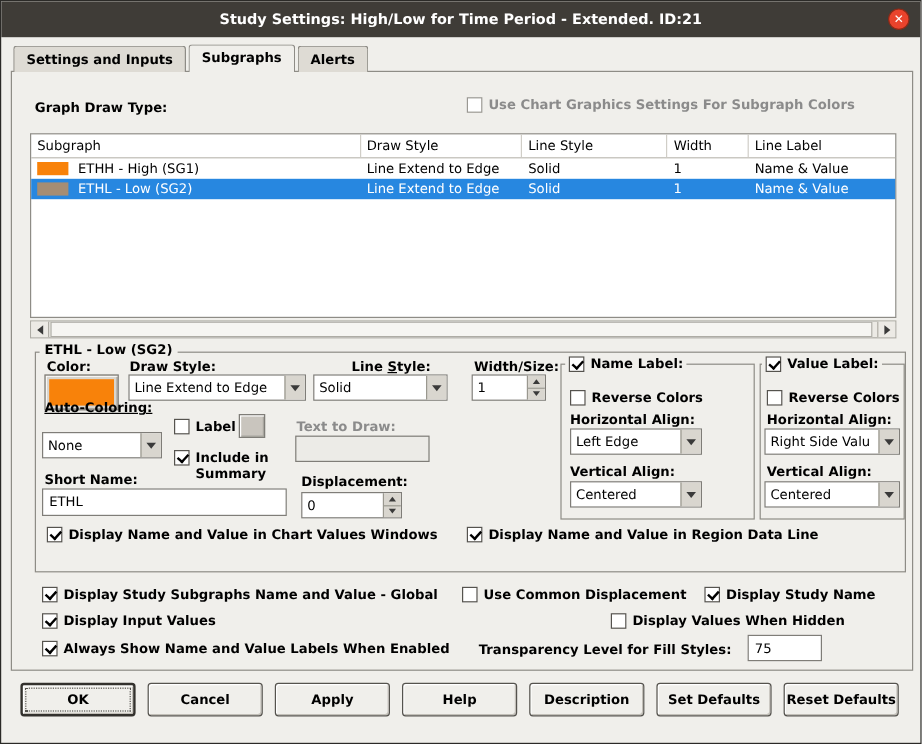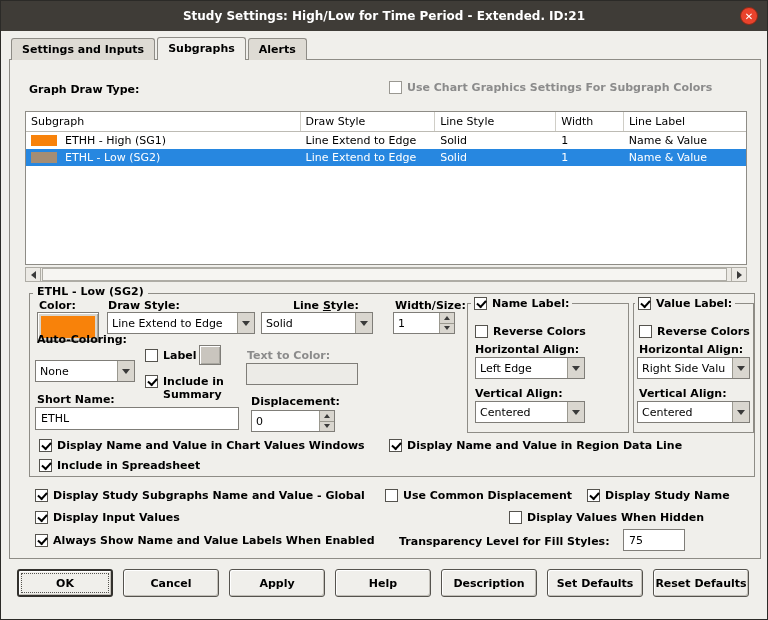--- a/index.html
+++ b/index.html
@@ -219,37 +219,37 @@
       </span>
   </div>
   <div class="lbl" style="left:638px;top:386px;">Vertical Align:</div>
   <div class="combo" style="left:636px;top:400px;width:113px;">
     <span class="val">Centered</span>
     <span class="arrow-btn">
         <span class="tri-down"></span>
       </span>
   </div>
 
-  <div class="lbl" style="left:36px;top:332px;">Auto-Coloring:</div>
+  <div class="lbl" style="left:36px;top:332px;text-decoration:underline;">Auto-Coloring:</div>
   <div class="combo" style="left:34px;top:359px;width:100px;">
     <span class="val">None</span>
     <span class="arrow-btn">
         <span class="tri-down"></span>
       </span>
   </div>
   <label class="cb" style="left:144px;top:348px;">
     <span class="box"></span>
     <span>Label</span>
   </label>
   <div class="minibtn" style="left: 198px; top: 344px; background-color: rgb(201, 197, 190);"></div>
   <label class="cb wrap checked" style="left:144px;top:374px;">
     <span class="box"></span>
     <span>Include in Summary</span>
   </label>
-  <div class="lbl gray" style="left:246px;top:348px;">Text to Color:</div>
+  <div class="lbl gray" style="left:246px;top:348px;">Text to Draw:</div>
   <input class="txt disabled" style="left: 245px; top: 362px; width: 112px;" value="">
 
   <div class="lbl" style="left:36px;top:392px;">Short Name:</div>
   <input class="txt" style="left: 34px; top: 406px; width: 204px; height: 23px;" value="ETHL">
   <div class="lbl" style="left:250px;top:394px;">Displacement:</div>
   <div class="spinner" style="left:250px;top:409px;width:84px;">
     <span class="val">0</span>
     <span class="spin-btns">
       <span class="spin-btn">
           <span class="tri-up-s"></span>
@@ -261,24 +261,20 @@
   </div>
 
   <label class="cb checked" style="left:38px;top:438px;">
     <span class="box"></span>
     <span>Display Name and Value in Chart Values Windows</span>
   </label>
   <label class="cb checked" style="left:388px;top:438px;">
     <span class="box"></span>
     <span>Display Name and Value in Region Data Line</span>
   </label>
-  <label class="cb checked" style="left:38px;top:458px;">
-    <span class="box"></span>
-    <span>Include in Spreadsheet</span>
-  </label>
 
   <label class="cb" style="left:384px;top:488px;">
     <span class="box"></span>
     <span>Use Common Displacement</span>
   </label>
   <label class="cb checked" style="left:34px;top:488px;">
     <span class="box"></span>
     <span>Display Study Subgraphs Name and Value - Global</span>
   </label>
   <label class="cb checked" style="left:586px;top:488px;">

